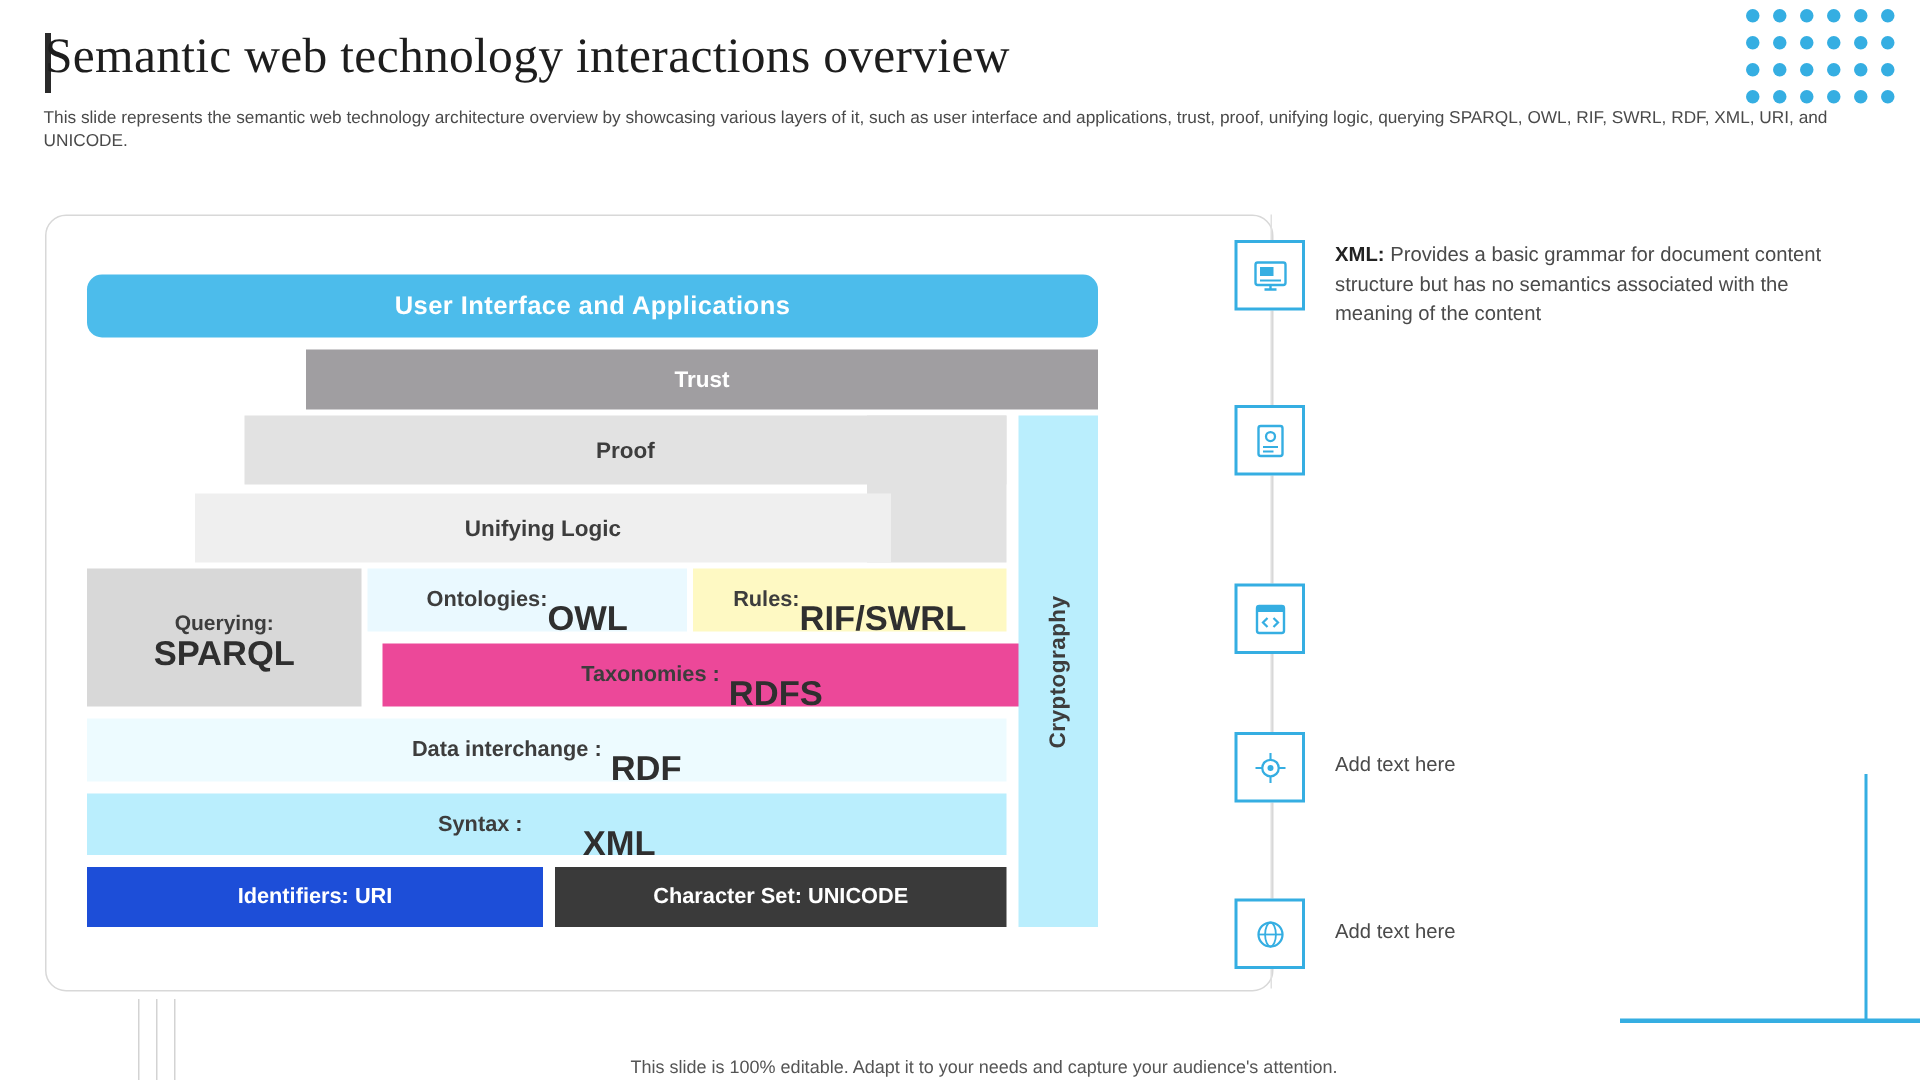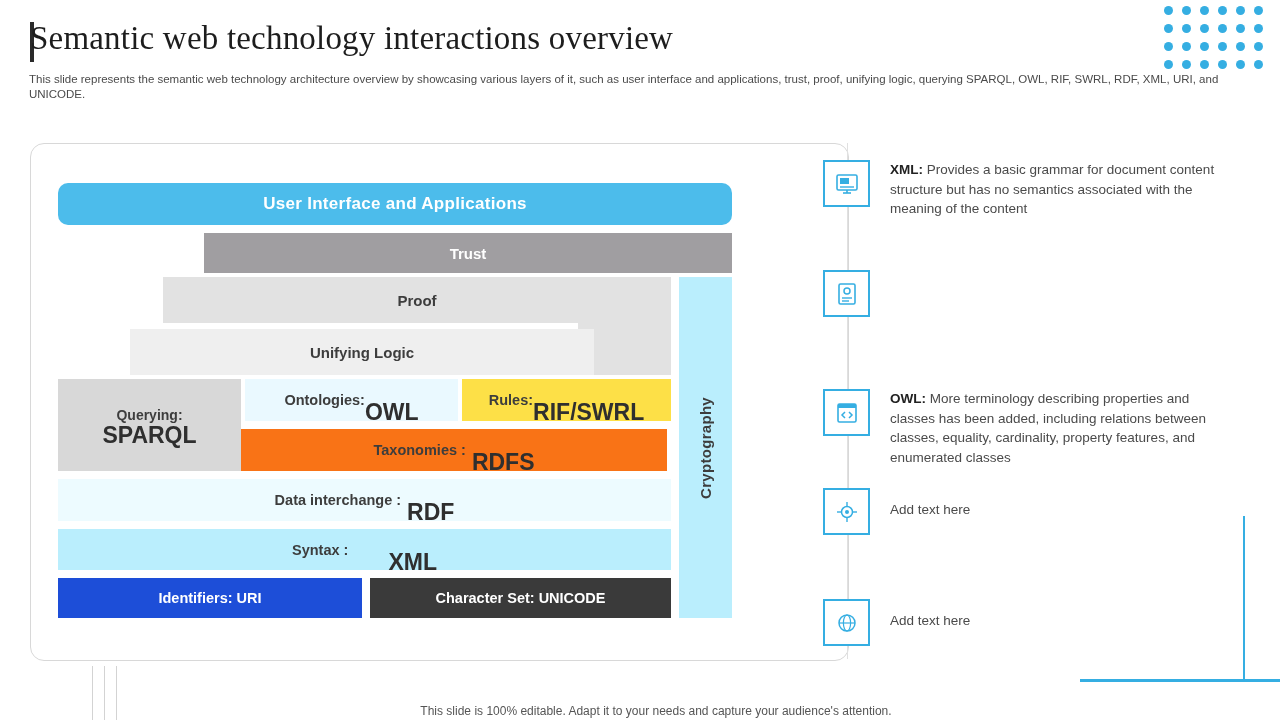--- a/index.html
+++ b/index.html
@@ -35,22 +35,22 @@
   .l-ui{left:58px;top:183px;width:674px;height:42px;background:#4cbceb;border-radius:10px;
     color:#fff;font-size:17px;font-weight:bold;letter-spacing:.3px;}
   .l-trust{left:204px;top:233px;width:528px;height:40px;background:#a09ea1;color:#fff;font-weight:bold;font-size:15px;}
   .l-proof{left:163px;top:277px;width:508px;height:46px;background:#e2e2e2;font-weight:bold;font-size:15px;color:#3d3d3d;}
   .l-unify{left:114px;top:329px;width:464px;height:46px;background:#efefef;font-weight:bold;font-size:15px;color:#3d3d3d;margin-left:16px;}
   .l-proofbg{left:578px;top:277px;width:93px;height:98px;background:#e2e2e2;}
   .l-query{left:58px;top:379px;width:183px;height:92px;background:#d8d8d8;flex-direction:column;line-height:20px;}
   .l-query .q1{font-size:14px;font-weight:bold;color:#3d3d3d;}
   .l-query .q2{font-size:23px;font-weight:bold;color:#2f2f2f;}
   .l-onto{left:245px;top:379px;width:213px;height:42px;background:#eaf9ff;font-weight:bold;}
-  .l-rules{left:462px;top:379px;width:209px;height:42px;background:#fde047;font-weight:bold;}
-  .l-tax{left:241px;top:429px;width:426px;height:42px;background:#f97316;font-weight:bold;}
+  .l-rules{left:462px;top:379px;width:209px;height:42px;background:#fef9c3;font-weight:bold;}
+  .l-tax{left:255px;top:429px;width:426px;height:42px;background:#ec4899;font-weight:bold;}
   .l-rdf{left:58px;top:479px;width:613px;height:42px;background:#edfbff;font-weight:bold;}
   .l-xml{left:58px;top:529px;width:613px;height:41px;background:#baeefd;font-weight:bold;gap:34px;}
   .l-uri{left:58px;top:578px;width:304px;height:40px;background:#1d4ed8;color:#fff;font-weight:bold;}
   .l-unicode{left:370px;top:578px;width:301px;height:40px;background:#3a3a3a;color:#fff;font-weight:bold;}
   .l-crypto{left:679px;top:277px;width:53px;height:341px;background:#baeefd;}
   .l-crypto span{writing-mode:vertical-rl;transform:rotate(180deg);font-size:15px;font-weight:bold;color:#3d3d3d;letter-spacing:.3px;}
   .big{font-size:23px;font-weight:bold;color:#2f2f2f;margin-top:25px;}
   
   .vline{position:absolute;left:847px;top:143px;width:1px;height:516px;background:#e0e0e0;}
   .bullet{position:absolute;left:823px;display:flex;gap:0;}
@@ -174,21 +174,20 @@
 
 <div class="bullet" style="top:389px">
   <div class="bicon">
     <svg width="26" height="26" viewBox="0 0 26 26">
       <rect x="4" y="4" width="18" height="18" rx="1.5" fill="none" stroke="#35aee2" stroke-width="1.6"></rect>
       <rect x="4" y="4" width="18" height="4" fill="#35aee2"></rect>
       <polyline points="11,12 8,15 11,18" fill="none" stroke="#35aee2" stroke-width="1.5"></polyline>
       <polyline points="15,12 18,15 15,18" fill="none" stroke="#35aee2" stroke-width="1.5"></polyline>
     </svg>
   </div>
-  <div class="btext"><b>OWL:</b><span> More terminology describing properties and classes has been added, including relations between classes, equality, cardinality, property features, and enumerated classes</span></div>
 </div>
 
 <div class="bullet" style="top:488px">
   <div class="bicon">
     <svg width="26" height="26" viewBox="0 0 26 26">
       <circle cx="13" cy="13" r="5.5" fill="none" stroke="#35aee2" stroke-width="1.5"></circle>
       <circle cx="13" cy="13" r="2" fill="#35aee2"></circle>
       <line x1="13" y1="3" x2="13" y2="7.5" stroke="#35aee2" stroke-width="1.4"></line>
       <line x1="13" y1="18.5" x2="13" y2="23" stroke="#35aee2" stroke-width="1.4"></line>
       <line x1="3" y1="13" x2="7.5" y2="13" stroke="#35aee2" stroke-width="1.4"></line>

